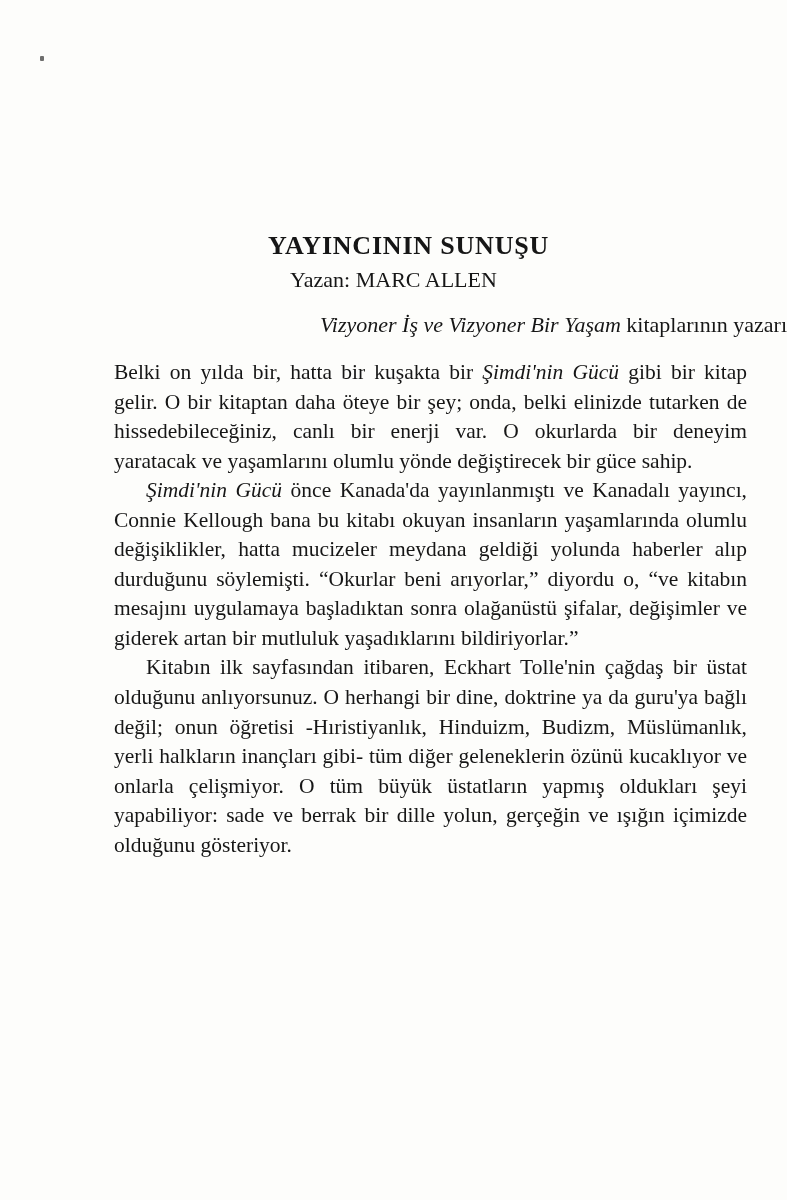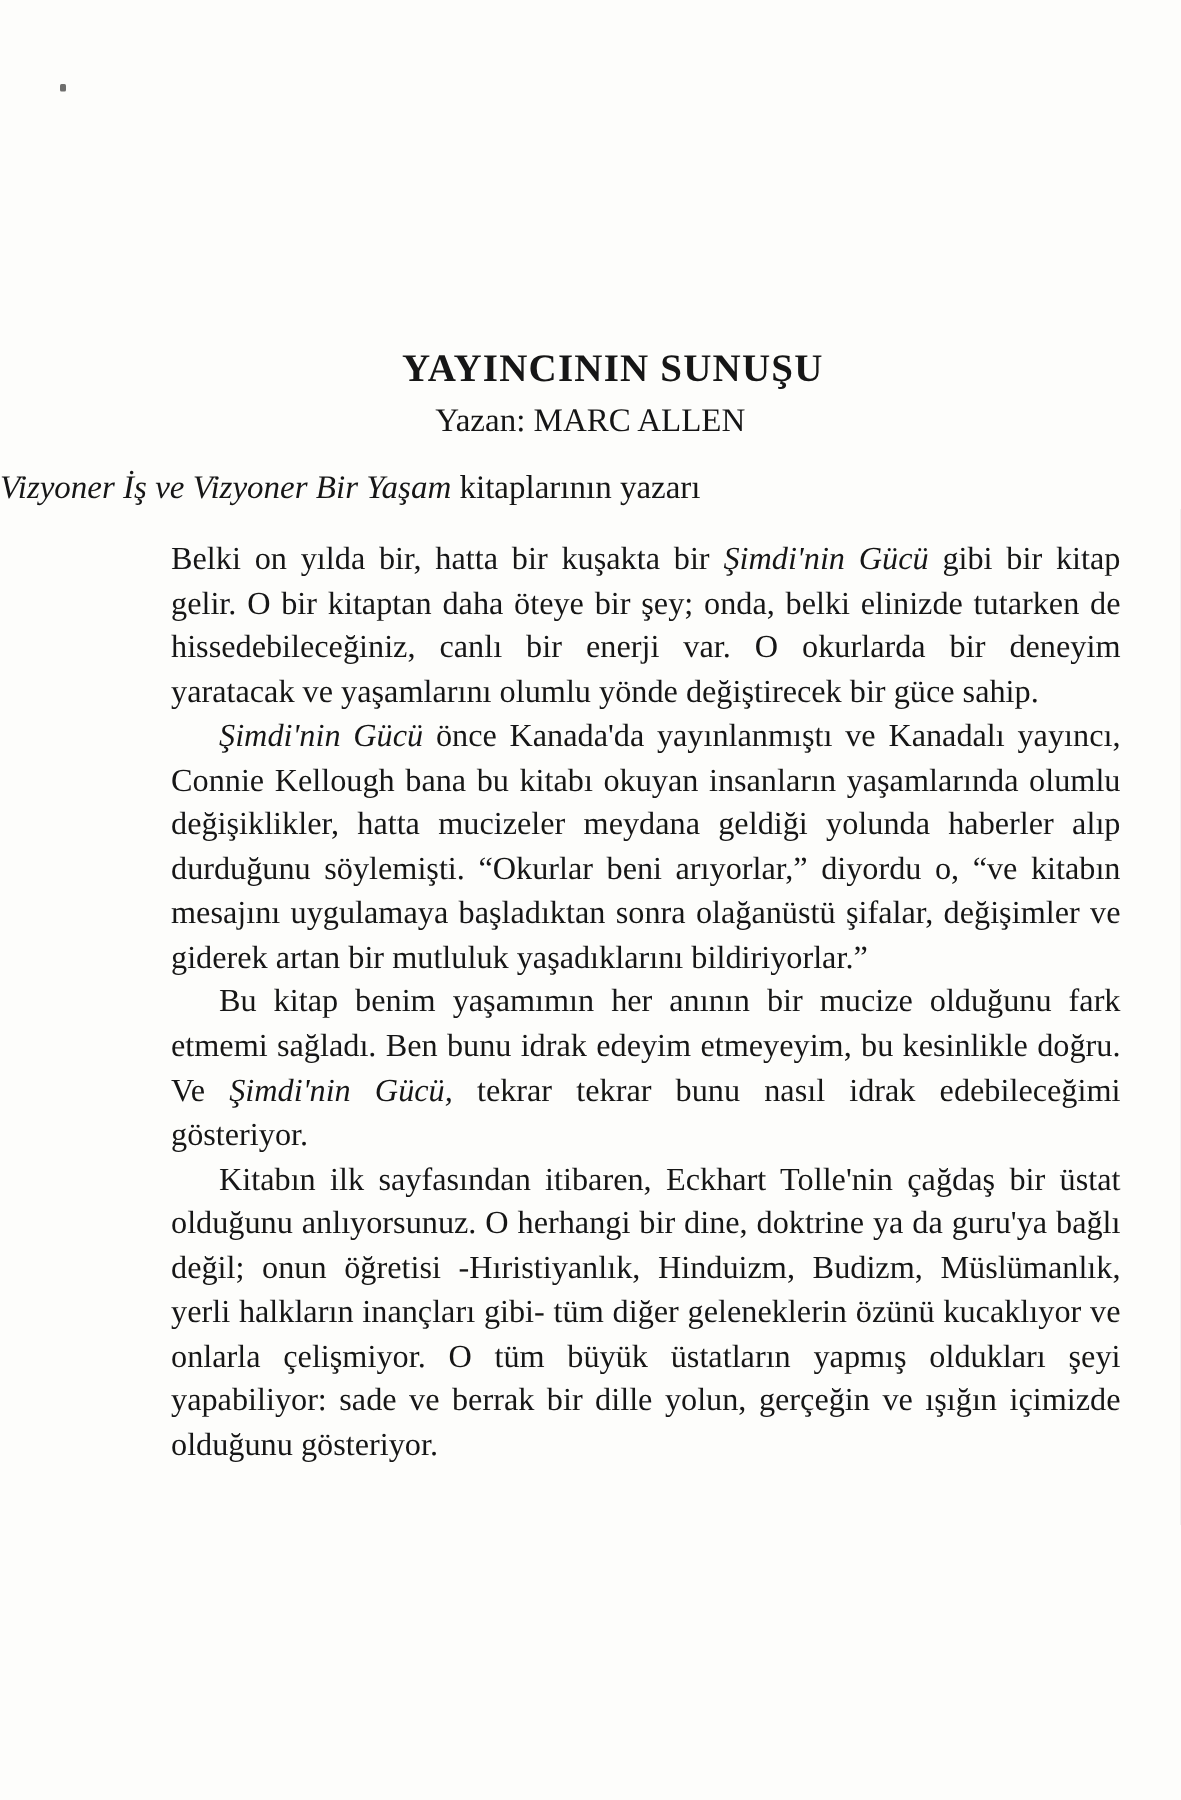--- a/index.html
+++ b/index.html
@@ -44,21 +44,21 @@
     left: 0;
     width: 100%;
     text-align: center;
     font-size: 22px;
   }
   .author-credit {
     position: absolute;
     top: 312px;
     left: 0;
     width: 100%;
-    text-align: left;
+    text-align: right;
     font-size: 22px;
   }
   .italic {
     font-style: italic;
   }
   .body-text {
     position: absolute;
     top: 358px;
     left: 78px;
     width: 633px;
@@ -97,20 +97,19 @@
   <div class="byline">Yazan: MARC ALLEN</div>
 
   <div class="author-credit"><span class="italic">Vizyoner İş ve Vizyoner Bir Yaşam</span><span> kitaplarının yazarı</span></div>
 
   <div class="body-text">
 
     <p><span>Belki on yılda bir, hatta bir kuşakta bir </span><span class="italic">Şimdi'nin Gücü</span><span> gibi bir kitap gelir. O bir kitaptan daha öteye bir şey; onda, belki elinizde tutarken de hissedebileceğiniz, canlı bir enerji var. O okurlarda bir deneyim yaratacak ve yaşamlarını olumlu yönde değiştirecek bir güce sahip.</span></p>
 
     <p class="indented"><span class="italic">Şimdi'nin Gücü</span><span> önce Kanada'da yayınlanmıştı ve Kanadalı yayıncı, Connie Kellough bana bu kitabı okuyan insanların yaşamlarında olumlu değişiklikler, hatta mucizeler meydana geldiği yolunda haberler alıp durduğunu söylemişti. “Okurlar beni arıyorlar,” diyordu o, “ve kitabın mesajını uygulamaya başladıktan sonra olağanüstü şifalar, değişimler ve giderek artan bir mutluluk yaşadıklarını bildiriyorlar.”</span></p>
 
-    <p class="indented"><span>Bu kitap benim yaşamımın her anının bir mucize olduğunu fark etmemi sağladı. Ben bunu idrak edeyim etmeyeyim, bu kesinlikle doğru. Ve </span><span class="italic">Şimdi'nin Gücü,</span><span> tekrar tekrar bunu nasıl idrak edebileceğimi gösteriyor.</span></p>
 
     <p class="indented"><span>Kitabın ilk sayfasından itibaren, Eckhart Tolle'nin çağdaş bir üstat olduğunu anlıyorsunuz. O herhangi bir dine, doktrine ya da guru'ya bağlı değil; onun öğretisi -Hıristiyanlık, Hinduizm, Budizm, Müslümanlık, yerli halkların inançları gibi- tüm diğer geleneklerin özünü kucaklıyor ve onlarla çelişmiyor. O tüm büyük üstatların yapmış oldukları şeyi yapabiliyor: sade ve berrak bir dille yolun, gerçeğin ve ışığın içimizde olduğunu gösteriyor.</span></p>
 
   </div>
 
 
 </div>
 
 </body></html>

